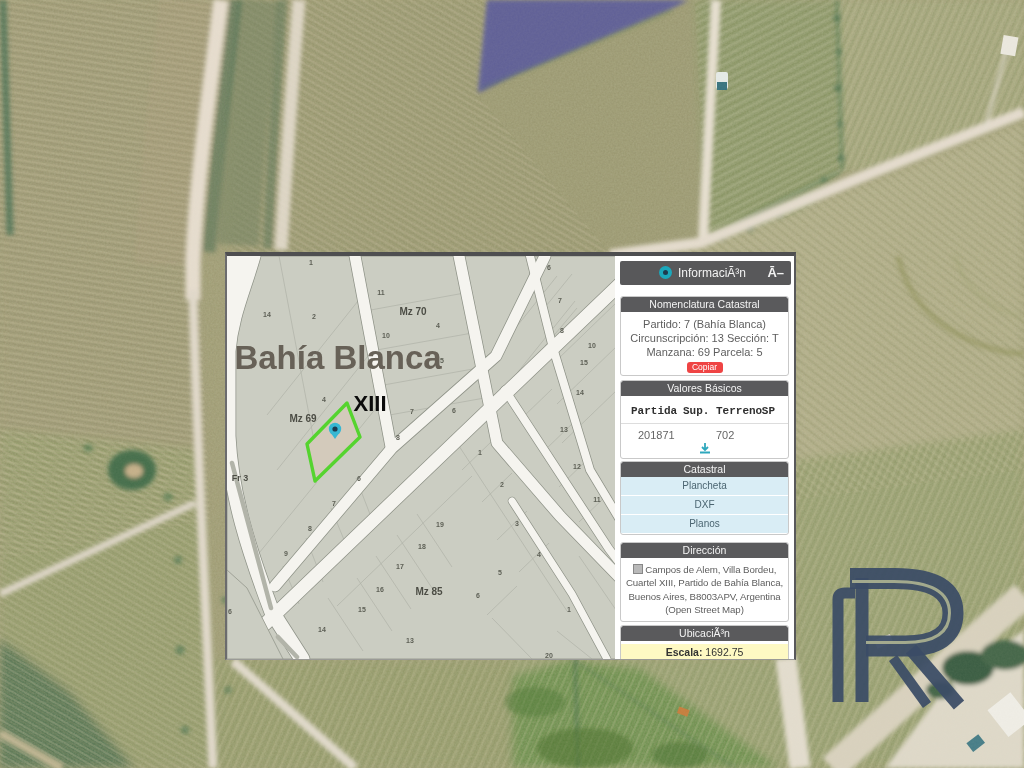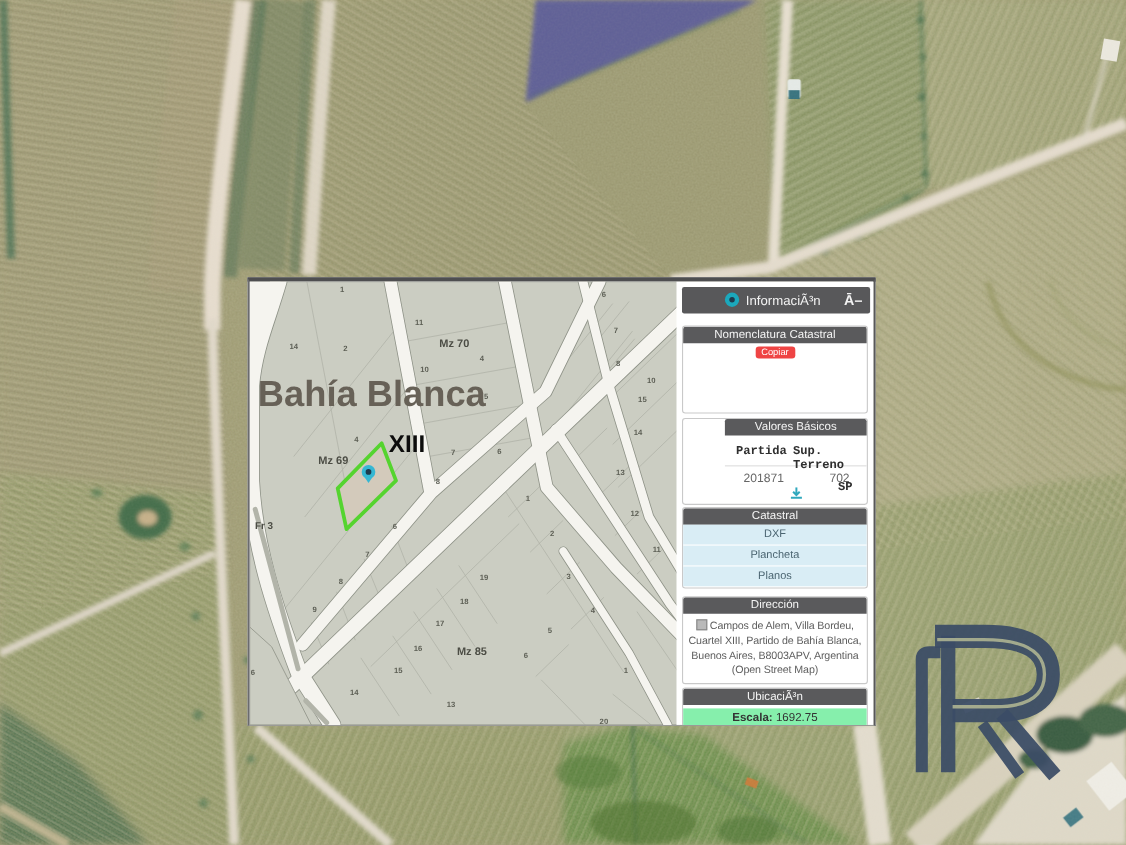--- a/index.html
+++ b/index.html
@@ -347,60 +347,61 @@
       <span style="position:absolute;left:39px;top:5px;width:13px;height:13px;border-radius:50%;background:#1ba8bc;"></span>
       <span style="position:absolute;left:43px;top:9px;width:5px;height:5px;border-radius:50%;background:#1d3b4e;"></span>
 
       <span style="position:absolute;left:58px;top:0;line-height:24px;font-size:12px;">InformaciÃ³n</span>
 
       <span style="position:absolute;right:7px;top:0;line-height:24px;font-size:13px;font-weight:bold;">Ā–</span>
     </div>
 
     <div class="box" style="top:40px;height:78px;">
       <div class="bar">Nomenclatura Catastral</div>
+      <div class="ctext" style="padding-top:5px;line-height:14px;">Partido: 7 (Bahía Blanca)<br>Circunscripción: 13 Sección: T<br>Manzana: 69 Parcela: 5</div>
 
       <div style="width:36px;height:11px;margin:3px auto 0;background:#ef4444;border-radius:3px;color:#fff;font-size:8.5px;line-height:11px;text-align:center;">Copiar</div>
     </div>
 
-    <div class="box" style="top:124px;height:77px;padding-left:38px;">
+    <div class="box" style="top:124px;height:77px;">
       <div class="bar">Valores Básicos</div>
       <div style="position:relative;font-size:11px;font-weight:bold;color:#2f2f2f;height:27px;border-bottom:1px solid #ddd;font-family:Liberation Mono, monospace;">
         <span style="position:absolute;left:10px;top:9px;">Partida</span>
             <span style="position:absolute;left:62px;top:9px;">Sup. Terreno</span>
-            <span style="position:absolute;right:13px;top:9px;margin-top:32px;">SP</span>
+            <span style="position:absolute;right:13px;top:9px;">SP</span>
       </div>
       <div style="position:relative;font-size:11px;color:#666;height:19px;">
         <span style="position:absolute;left:17px;top:5px;">201871</span>
             <span style="position:absolute;left:95px;top:5px;">702</span>
       </div>
 
       <svg width="12" height="11" viewBox="0 0 12 11" style="display:block;margin:0 auto;">
             <path d="M6,0 V6 M3,4 L6,7 L9,4" stroke="#2fa8bd" stroke-width="1.8" fill="none"></path>
             <path d="M1,9.5 H11" stroke="#2fa8bd" stroke-width="1.8"></path>
           </svg>
     </div>
 
     <div class="box" style="top:205px;height:72px;">
       <div class="bar">Catastral</div>
       <div style="background:#d9edf5;color:#4b6571;font-size:10px;text-align:center;">
+        <div style="height:18px;line-height:18px;border-bottom:1px solid #fff;">Plancheta</div>
         <div style="height:18px;line-height:18px;border-bottom:1px solid #fff;">DXF</div>
-        <div style="height:18px;line-height:18px;border-bottom:1px solid #fff;">Plancheta</div>
         <div style="height:18px;line-height:18px;">Planos</div>
       </div>
     </div>
 
     <div class="box" style="top:286px;height:78px;">
       <div class="bar">Dirección</div>
       <div style="text-align:center;color:#5e5e5e;font-size:9.7px;line-height:13.4px;padding-top:5px;white-space:nowrap;letter-spacing:-0.1px;"><span style="display:inline-block;width:8px;height:8px;background:#b9b9b9;border:1px solid #888;vertical-align:-1px;"></span> Campos de Alem, Villa Bordeu,<br>Cuartel XIII, Partido de Bahía Blanca,<br>Buenos Aires, B8003APV, Argentina<br>(Open Street Map)</div>
     </div>
 
     <div class="box" style="top:369px;height:45px;">
       <div class="bar">UbicaciÃ³n</div>
       <div style="height:3px;"></div>
-      <div style="background:#86efac;color:#333;font-size:10.5px;text-align:center;height:18px;line-height:17px;"><b>Escala:</b> 1692.75</div>
+      <div style="background:#fef9c3;color:#333;font-size:10.5px;text-align:center;height:18px;line-height:17px;"><b>Escala:</b> 1692.75</div>
     </div>
   </div>
 </div>
 
 <svg id="rlogo" width="150" height="155" viewBox="0 0 150 155" style="position:absolute;left:823px;top:558px;">
 <g fill="none" stroke="#3c4c66" stroke-opacity="0.94">
 
   <path d="M15,144 L15,41 Q15,35 22,35 L32,35" stroke-width="11"></path>
 
   <path d="M39,144 L39,20" stroke-width="13"></path>

